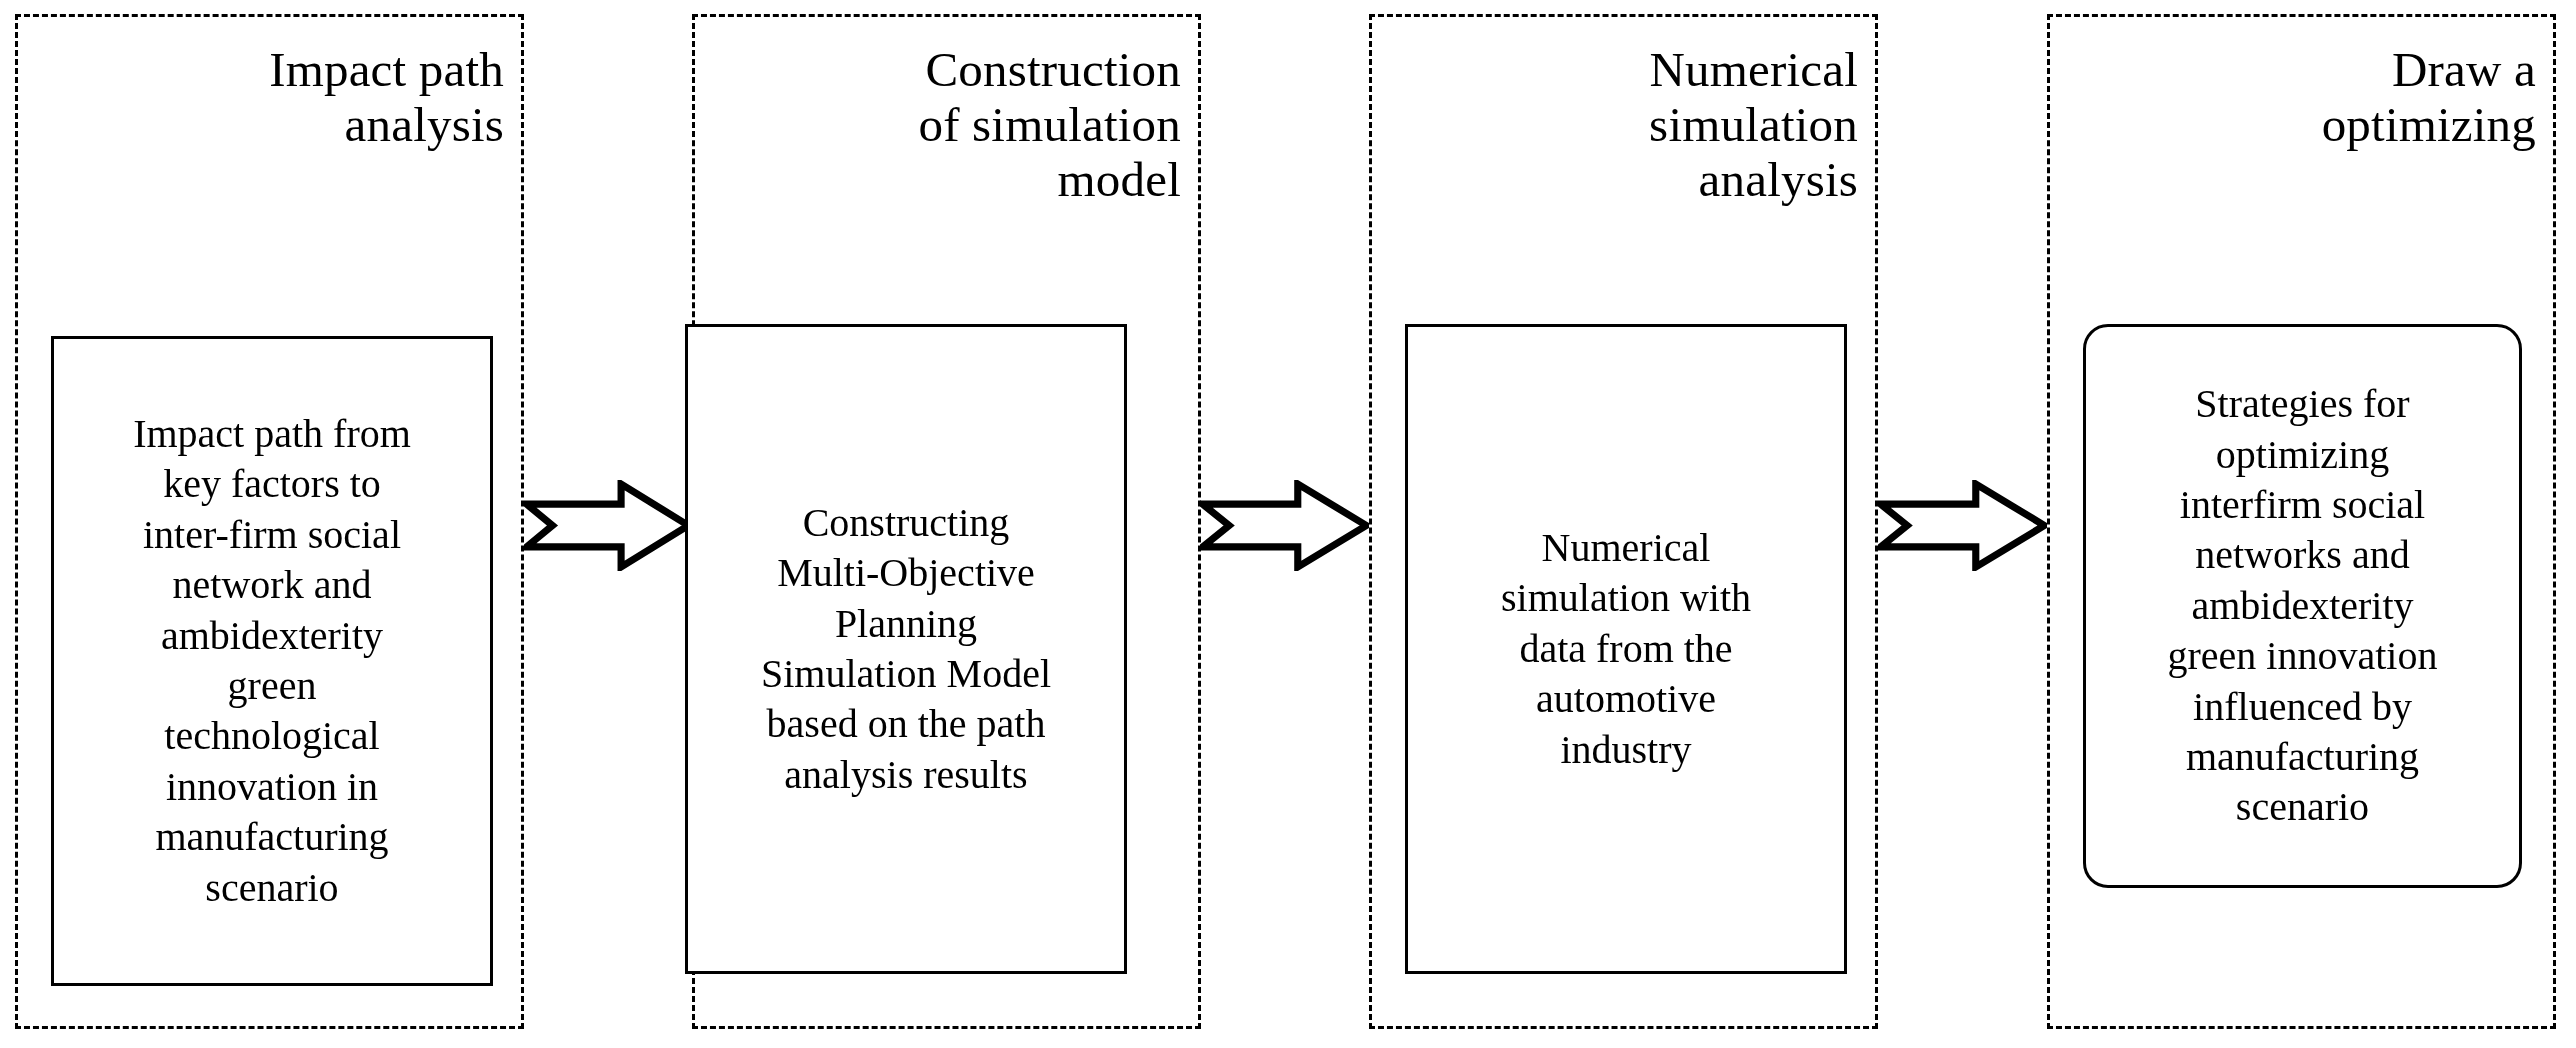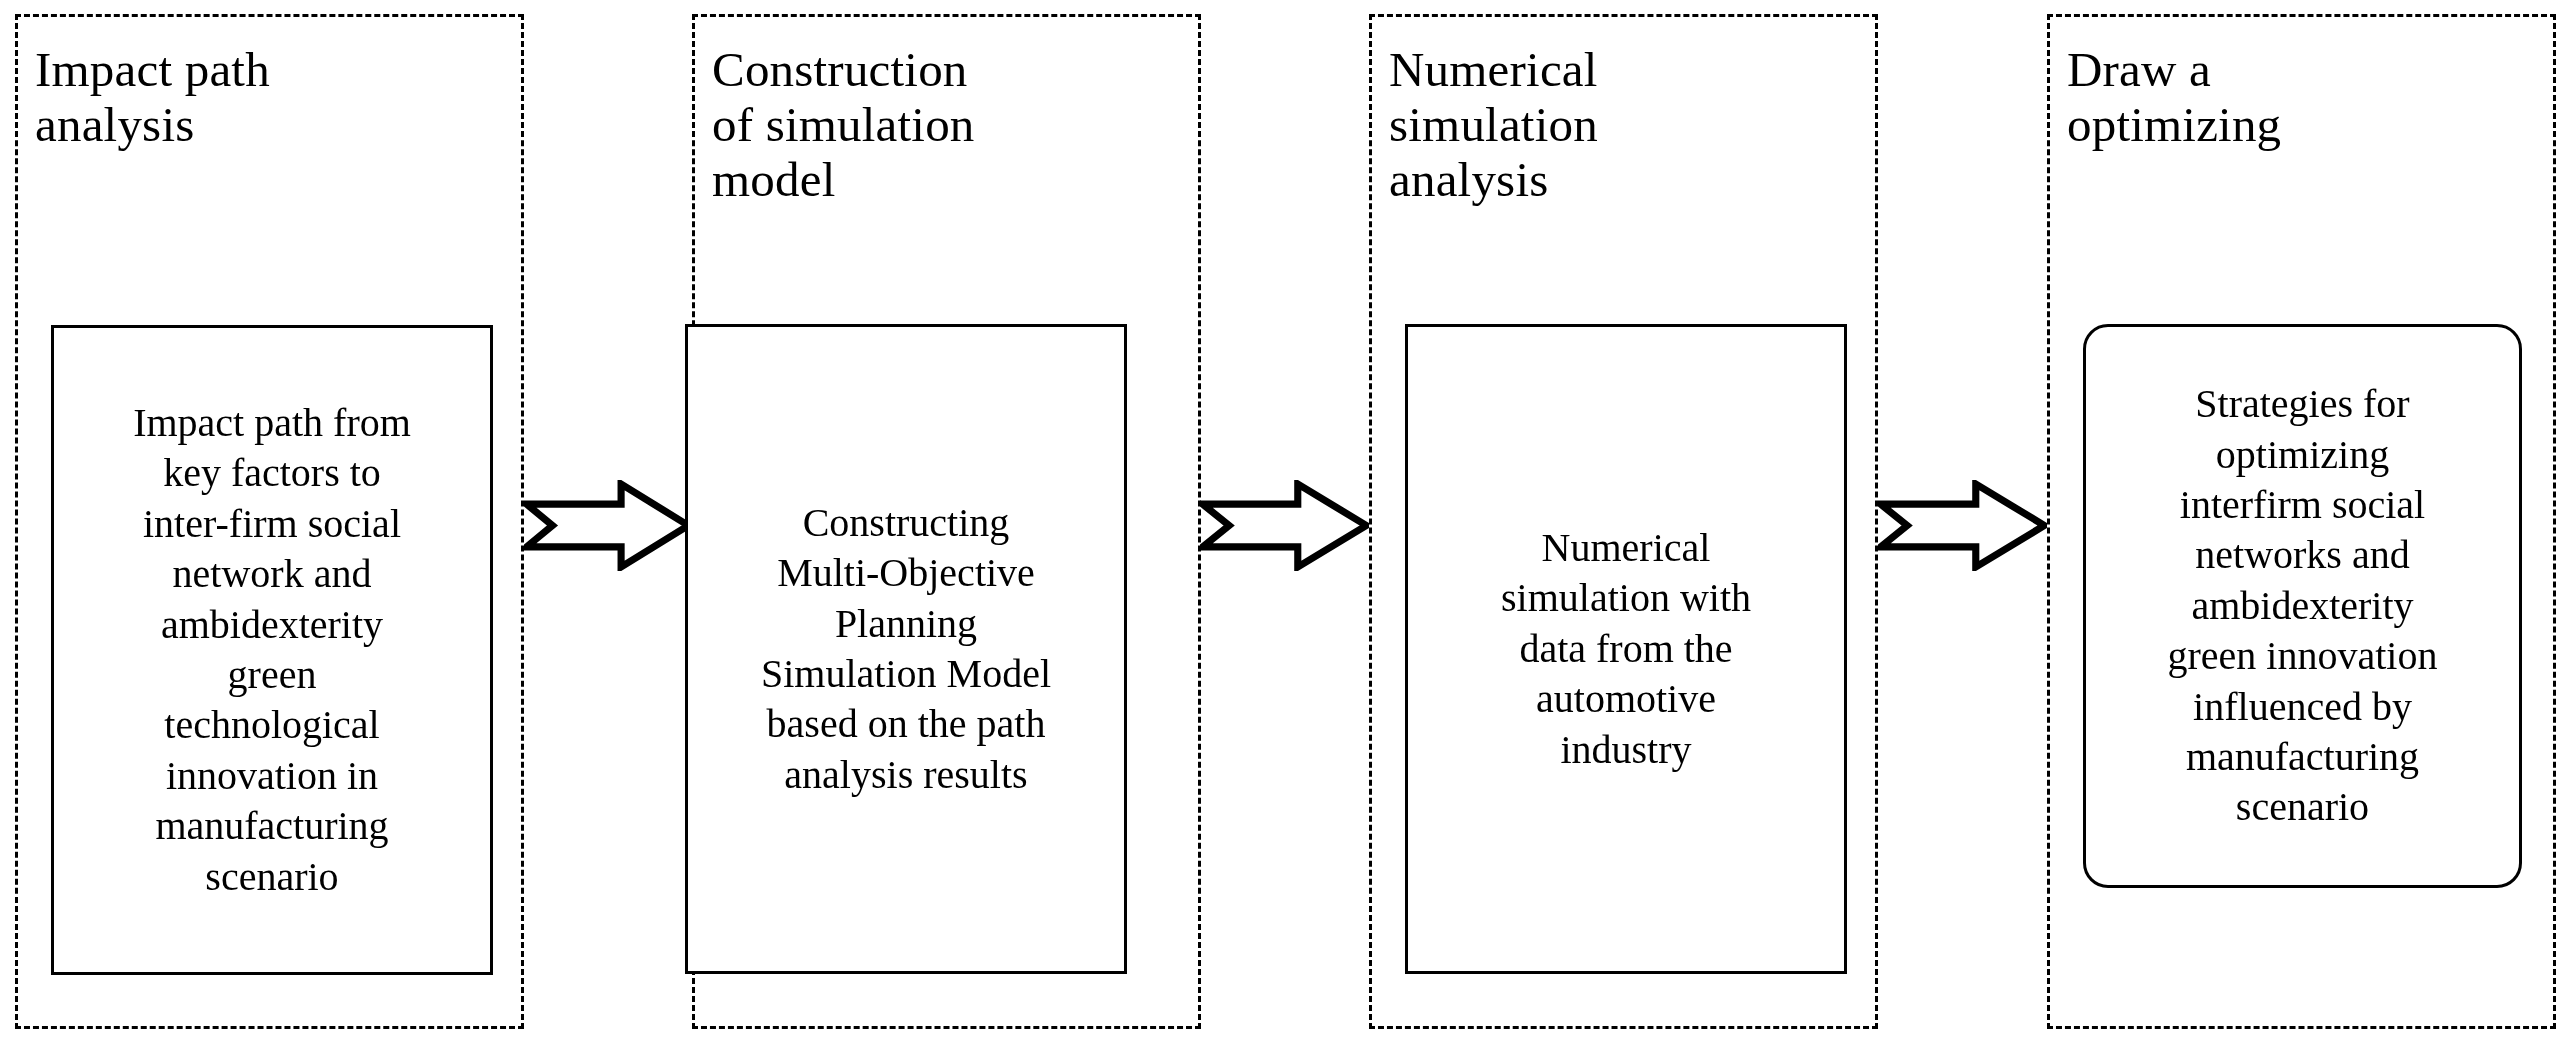--- a/index.html
+++ b/index.html
@@ -23,23 +23,23 @@
   .stage-panel {
     position: absolute;
     box-sizing: border-box;
     border: 3.2px dashed #000000;
     background: transparent;
   }
 
   .stage-title {
     position: absolute;
     left: 0;
-    right: 8px;
+    right: 0;
     top: 26px;
-    text-align: left;
+    text-align: right;
     font-size: 49px;
     line-height: 1.12;
     font-weight: 400;
     letter-spacing: 0.2px;
     padding: 0 17px;
     box-sizing: border-box;
     white-space: pre-line;
   }
 
   
@@ -70,21 +70,21 @@
 </style>
 </head>
 <body>
 
 <div id="canvas">
 
   <div class="stage-panel" style="left:15px; top:14.3px; width:509px; height:1015px;">
     <div class="stage-title">Impact path
 analysis</div>
   </div>
-  <div class="stage-box" style="left:51px; top:325px; width:442px; height:650px;align-items:center;">
+  <div class="stage-box" style="left:51px; top:336px; width:442px; height:650px;align-items:center;">
     <div class="stage-box-text">Impact path from
 key factors to
 inter-firm social
 network and
 ambidexterity
 green
 technological
 innovation in
 manufacturing
 scenario</div>

